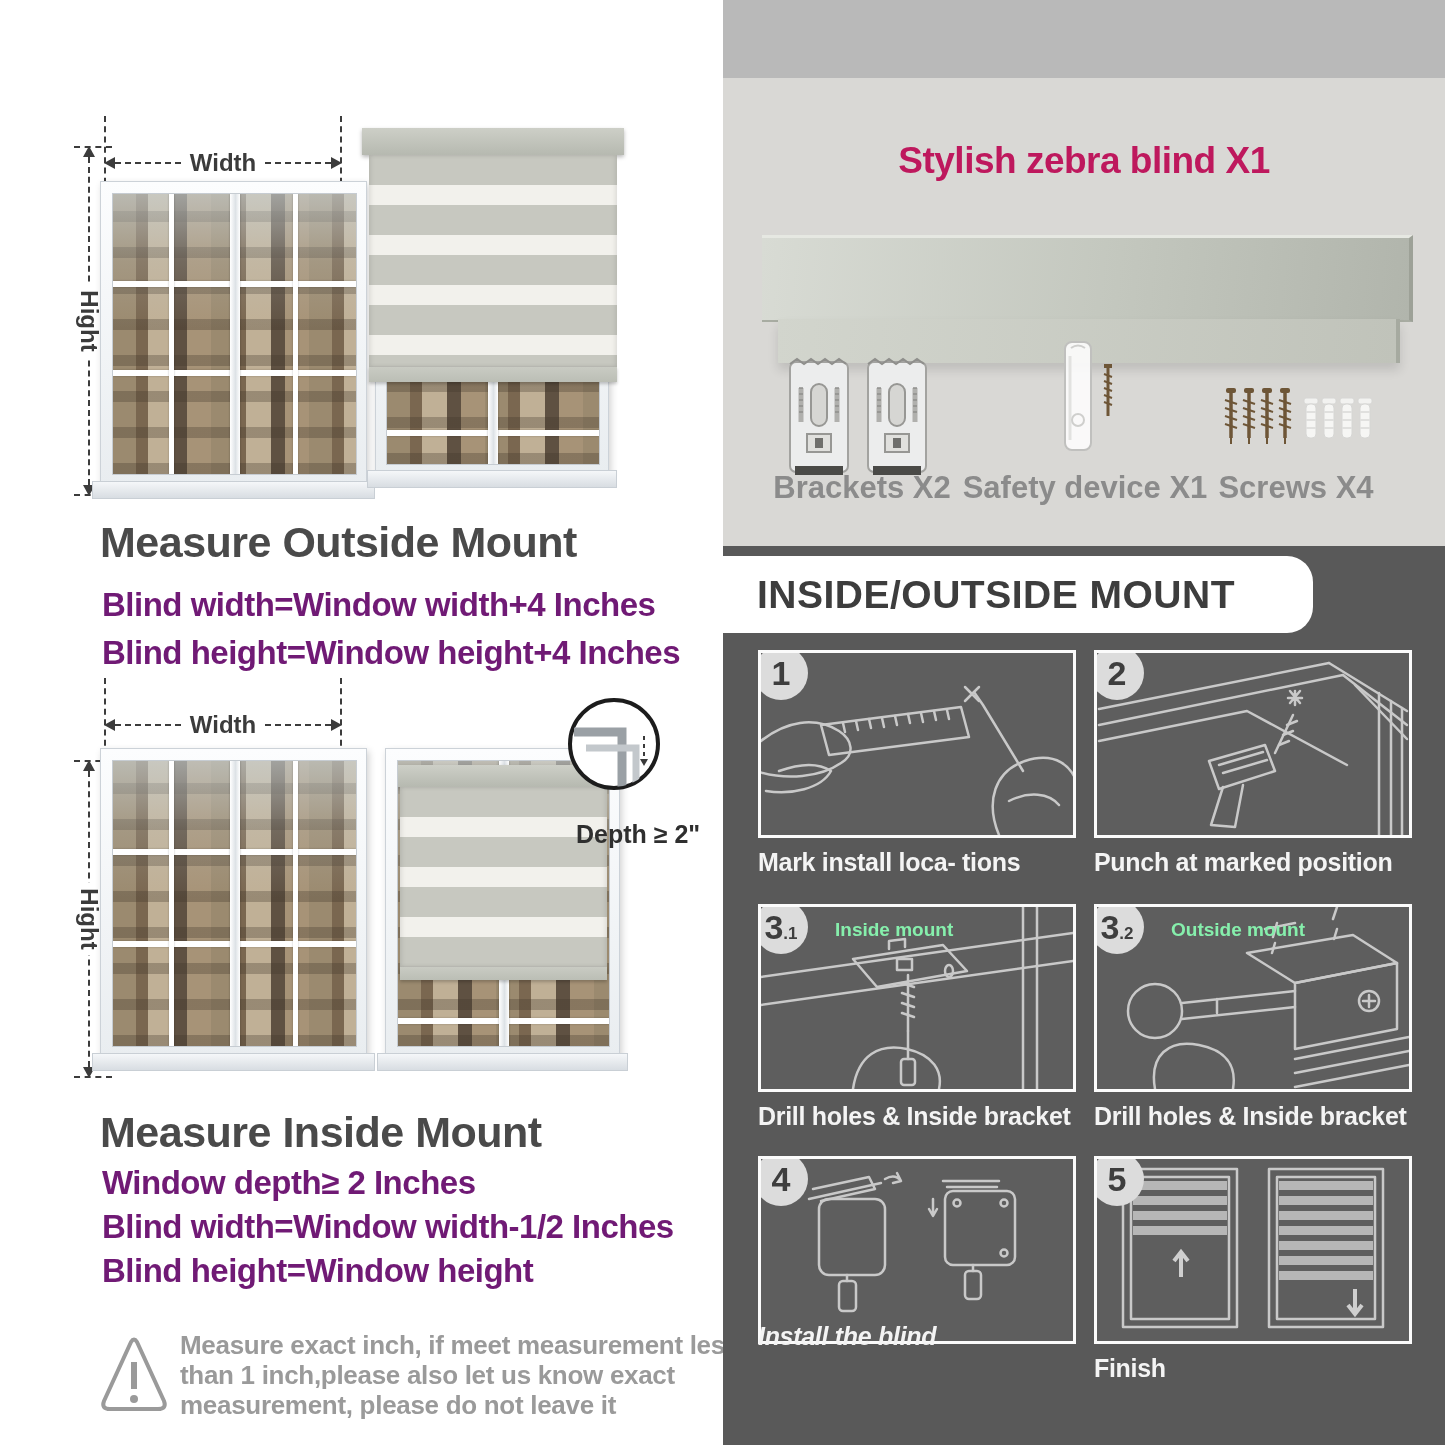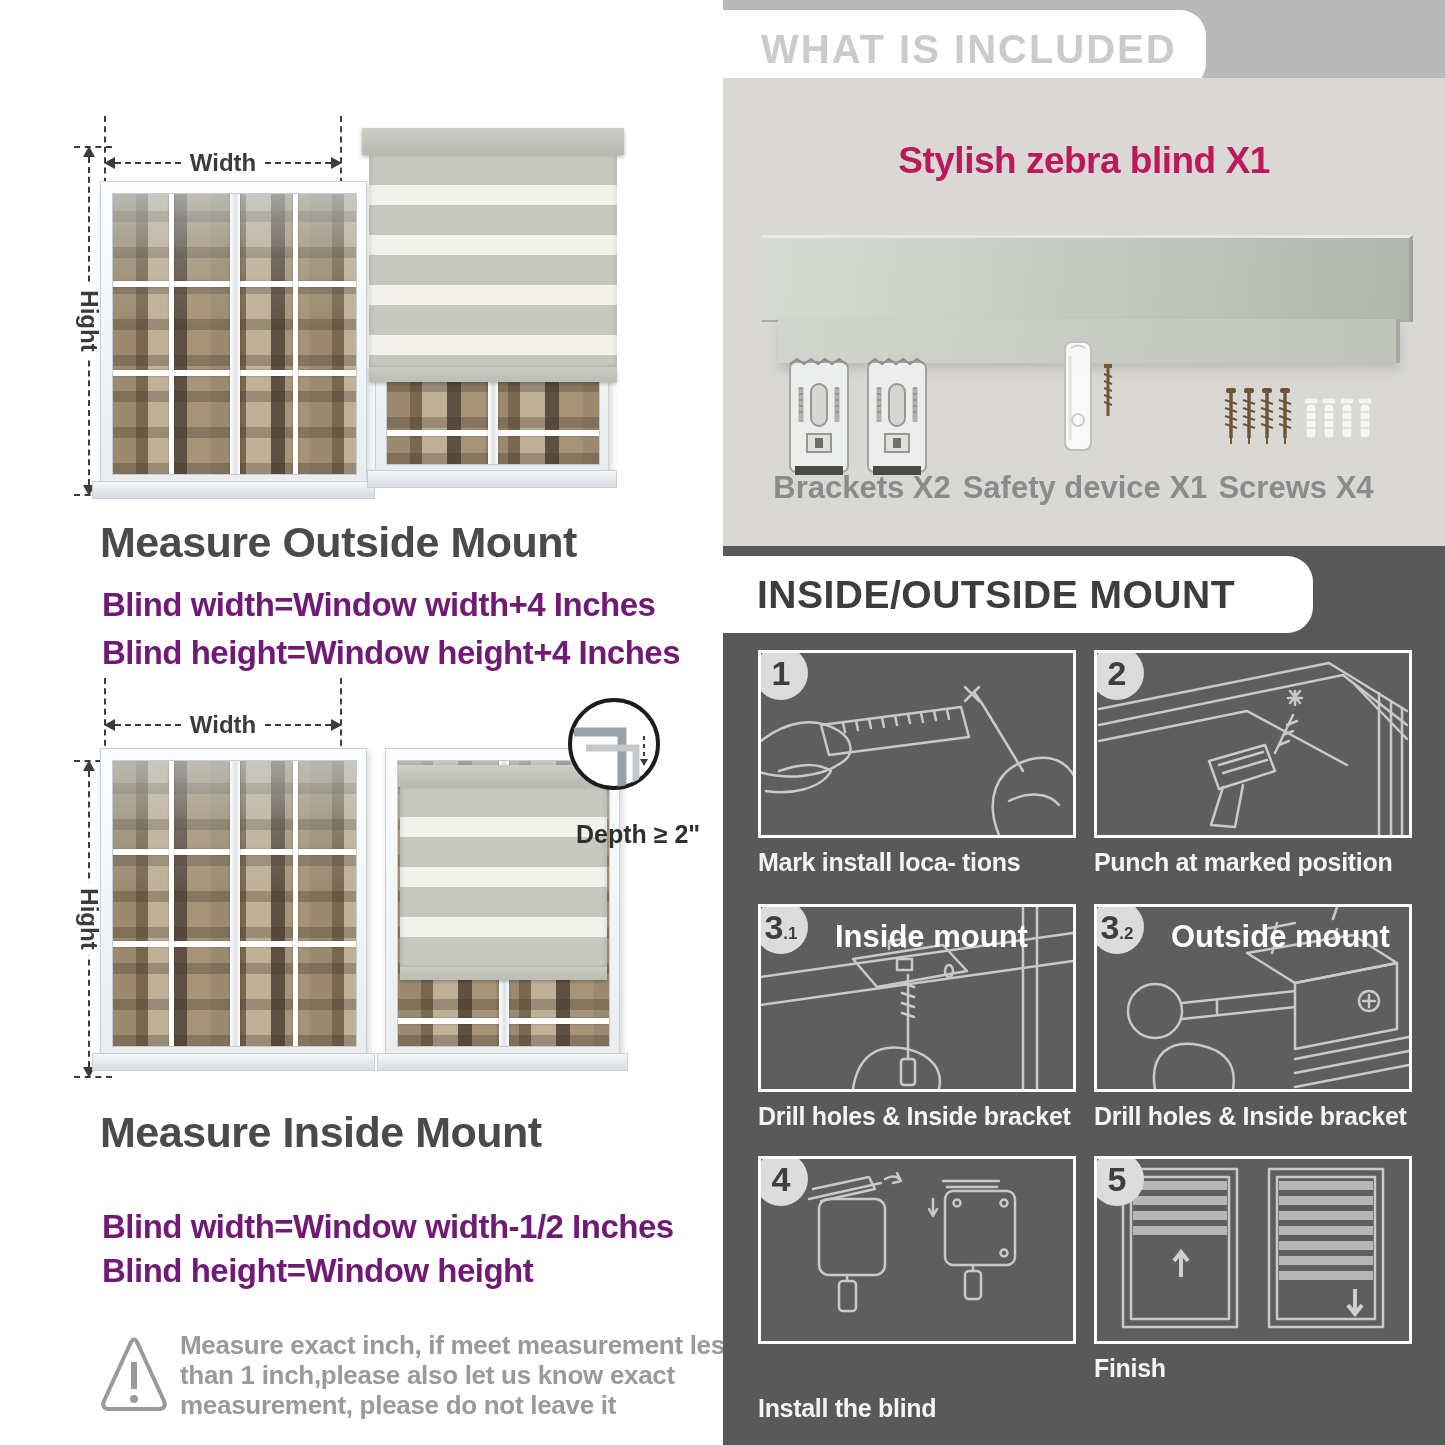--- a/index.html
+++ b/index.html
@@ -77,21 +77,21 @@
   .right-dark{position:absolute;left:723px;top:546px;width:722px;height:899px;background:#595959;}
   .hdr-mount{position:absolute;left:0;top:10px;width:590px;height:77px;background:#ffffff;
              border-radius:0 26px 26px 0;display:flex;align-items:center;}
   .hdr-mount span{color:#3d3d3d;font-size:39px;font-weight:bold;letter-spacing:0.5px;padding-left:34px;}
 
   .step-panel{position:absolute;width:312px;height:182px;border:3px solid #fbfbfb;background:#5e5e5e;overflow:hidden;}
   .step-panel svg{display:block;width:100%;height:100%;}
   .badge{position:absolute;top:-7px;left:-7px;width:54px;height:54px;border-radius:50%;background:#dcdcdc;
          display:flex;align-items:center;justify-content:center;color:#3e3e3e;font-size:34px;font-weight:bold;}
   .badge small{font-size:17px;font-weight:bold;align-self:flex-end;margin-bottom:10px;}
-  .step-title{position:absolute;left:74px;top:12px;font-size:31px;font-weight:bold;color:#ffffff;white-space:nowrap;}
+  .step-title{position:absolute;left:74px;top:12px;font-size:19px;font-weight:bold;color:#86efac;white-space:nowrap;}
   .step-cap{position:absolute;font-size:25px;font-weight:bold;color:#f4f4f4;letter-spacing:-0.3px;white-space:nowrap;}
 
   .lineart{stroke:#c9c9c9;stroke-width:2.5;fill:none;stroke-linecap:round;stroke-linejoin:round;}
 </style>
 </head>
 <body>
 
 <div class="canvas">
 
 
@@ -201,40 +201,38 @@
         <path d="M8,36 L56,36 L56,96" stroke="#9aa0a5" stroke-width="9" fill="none"></path>
         <path d="M20,52 L70,52 L70,96" stroke="#c3c8cc" stroke-width="7" fill="none"></path>
         <path d="M78,40 L78,70" stroke="#3a3a3a" stroke-width="2" stroke-dasharray="4,4" fill="none"></path>
         <path d="M78,70 l-4,-7 h8 z" fill="#3a3a3a"></path>
       </g>
     </svg>
   </div>
   <div class="depth-label" style="left:576px;top:820px;">Depth ≥ 2"</div>
 
   <div class="h1" style="left:100px;top:1108px;">Measure Inside Mount</div>
+  <div class="body-line" style="left:102px;top:1164px;">Window depth≥ 2 Inches</div>
   <div class="body-line" style="left:102px;top:1208px;">Blind width=Window width-1/2 Inches</div>
   <div class="body-line" style="left:102px;top:1252px;">Blind height=Window height</div>
 
   <div class="abs" style="left:98px;top:1332px;width:72px;height:84px;">
     <svg width="72" height="84" viewBox="0 0 72 84">
       <path d="M33,10 Q36,5 39,10 L66,69 Q69,77 60,77 L12,77 Q3,77 6,69 Z" fill="none" stroke="#9a9a9a" stroke-width="4" stroke-linejoin="round"></path>
       <line x1="36" y1="30" x2="36" y2="57" stroke="#9a9a9a" stroke-width="6"></line>
       <circle cx="36" cy="67" r="4" fill="#9a9a9a"></circle>
     </svg>
   </div>
   <div class="warn-text" style="left:180px;top:1330px;">
     <div>Measure exact inch, if meet measurement less</div>
     <div>than 1 inch,please also let us know exact</div>
     <div>measurement, please do not leave it</div>
   </div>
 
   <div class="right-top">
-    <div class="hdr-included">
-      <span>WHAT IS INCLUDED</span>
-    </div>
     <div class="included-panel">
       <div class="prod-title">Stylish zebra blind X1</div>
 
       <div class="hr-main"></div>
       <div class="hr-bot"></div>
 
       <div class="abs" style="left:62px;top:276px;width:68px;height:132px;">
         <svg width="68" height="132" viewBox="0 0 68 132">
           <rect x="5" y="8" width="58" height="110" rx="6" fill="#eceded" stroke="#a3a3a0" stroke-width="2"></rect>
           <path d="M5,10 l7,-5 7,5 7,-5 7,5 7,-5 7,5 7,-5 7,5" fill="none" stroke="#8f8f8c" stroke-width="2"></path>
@@ -418,21 +416,21 @@
           <path d="M172,40 v14 M168,50 l4,7 4,-7"></path>
           <path d="M212,106 v6"></path>
           <rect x="204" y="112" width="16" height="28" rx="4"></rect>
         </g>
       </svg>
       <div class="badge">
         <span>4</span>
           <small></small>
       </div>
     </div>
-    <div class="step-cap" style="left:35px;top:848px;">Install the blind</div>
+    <div class="step-cap" style="left:35px;top:776px;font-style:italic;">Install the blind</div>
 
     <div class="step-panel" style="left:371px;top:610px;">
       <svg viewBox="0 0 312 182" preserveAspectRatio="none">
         <g class="lineart" stroke-width="2">
           <rect x="26" y="10" width="114" height="158"></rect>
           <rect x="34" y="18" width="98" height="142"></rect>
         </g>
         <g fill="#b6b6b6" stroke="none">
           <rect x="36" y="22" width="94" height="9"></rect>
           <rect x="36" y="37" width="94" height="9"></rect>

